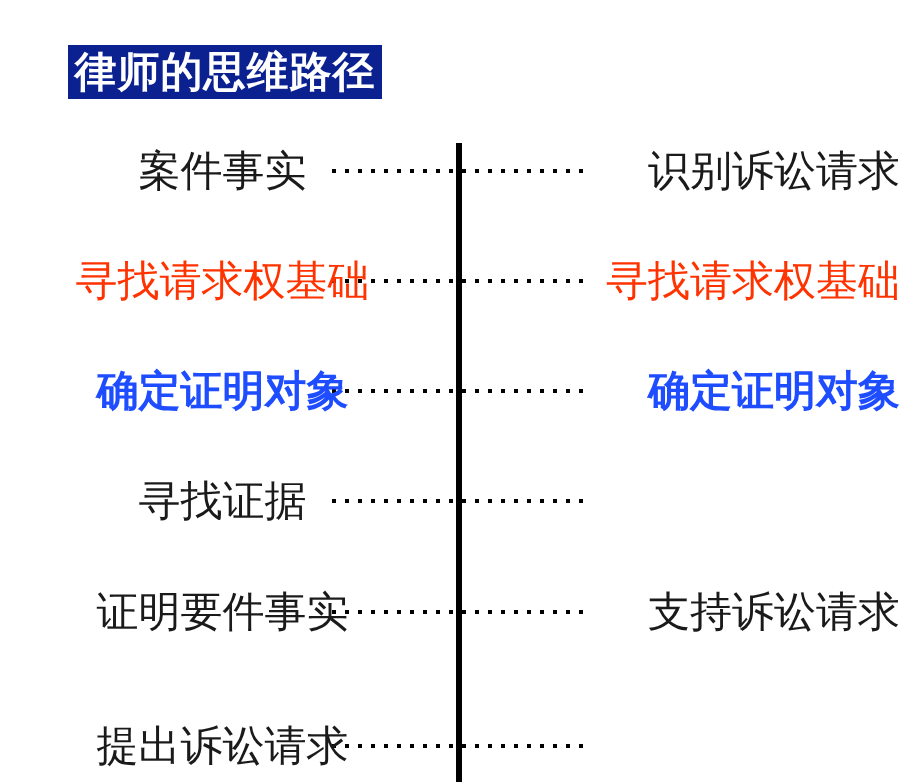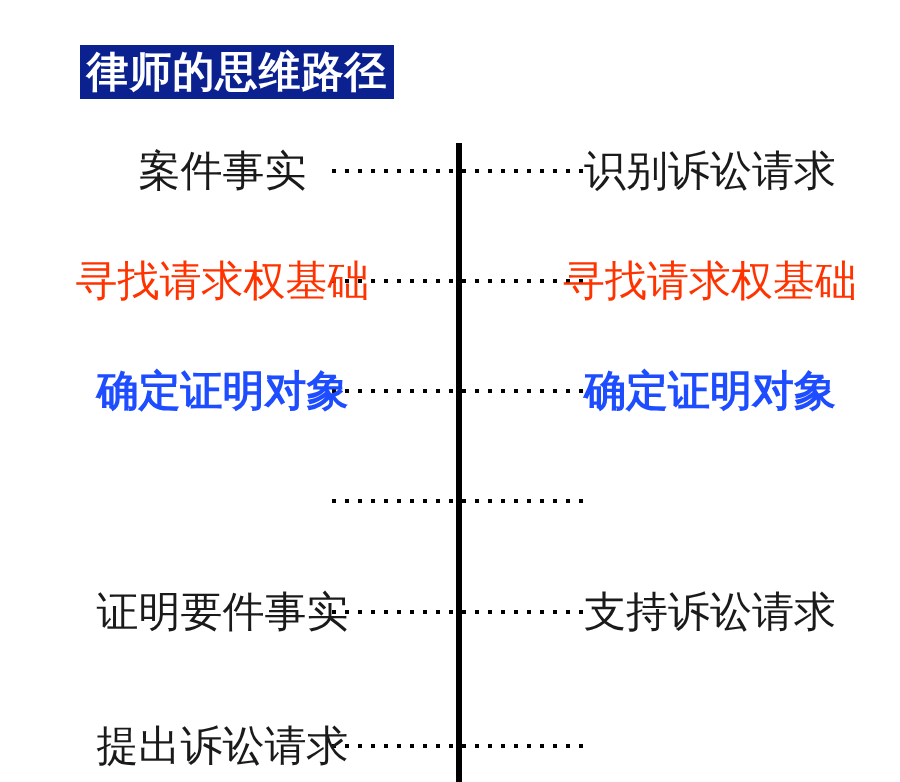--- a/index.html
+++ b/index.html
@@ -30,21 +30,21 @@
     height: 54px;
     background: var(--header_bg);
     color: var(--header_text);
     font-size: 42px;
     font-weight: bold;
     line-height: 54px;
     text-align: center;
     letter-spacing: 1px;
     white-space: nowrap;
   }
-  .hdr-left  { left: 80px;  width: 314px; }
+  .hdr-left  { left: 68px;  width: 314px; }
   .hdr-right { left: 557px; width: 304px; }
 
   
   .divider {
     position: absolute;
     left: 456px;
     top: 143px;
     width: 6px;
     height: 639px;
     background: var(--divider_black);
@@ -69,21 +69,21 @@
   .cell {
     position: absolute;
     font-size: 42px;
     line-height: 50px;
     text-align: center;
     white-space: nowrap;
     color: var(--text_black);
     z-index: 2;
   }
   .cell.left  { left: 25px;  width: 395px; }
-  .cell.right { left: 520px; width: 380px; }
+  .cell.right { left: 520px; width: 380px; text-align: right; }
   .cell.two-line { top: -17px; line-height: 40px; }
 
   [data-color="red"]   { color: var(--emphasis_red); }
   [data-color="blue"]  { color: var(--emphasis_blue); }
   [data-color="black"] { color: var(--text_black); }
 
   
   .dots {
     position: absolute;
     left: 332px;
@@ -121,20 +121,21 @@
   </div>
 
   <div class="row row-2">
     <div class="dots"></div>
     <div class="cell left" data-color="blue">确定证明对象</div>
     <div class="cell right" data-color="blue">确定证明对象</div>
   </div>
 
   <div class="row row-3">
     <div class="dots"></div>
+    <div class="cell left" data-color="black">寻找证据</div>
   </div>
 
   <div class="row row-4">
     <div class="dots"></div>
     <div class="cell left" data-color="black">证明要件事实</div>
     <div class="cell right" data-color="black">支持诉讼请求</div>
   </div>
 
   <div class="row row-5">
     <div class="dots"></div>

